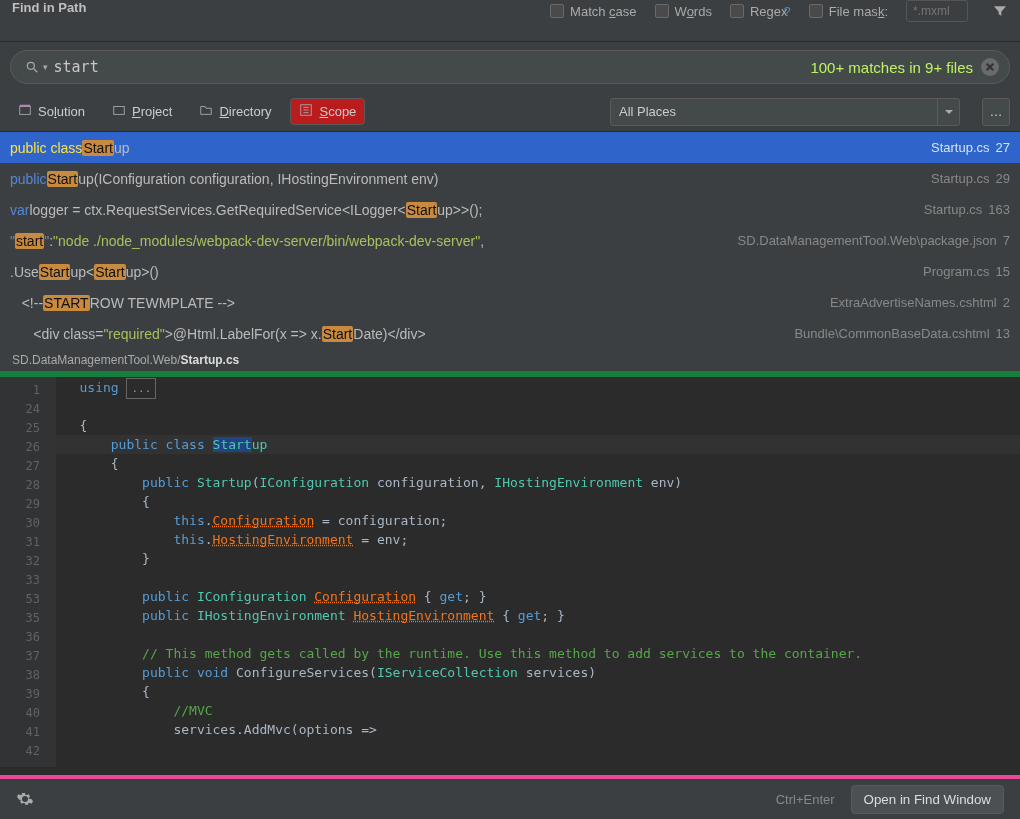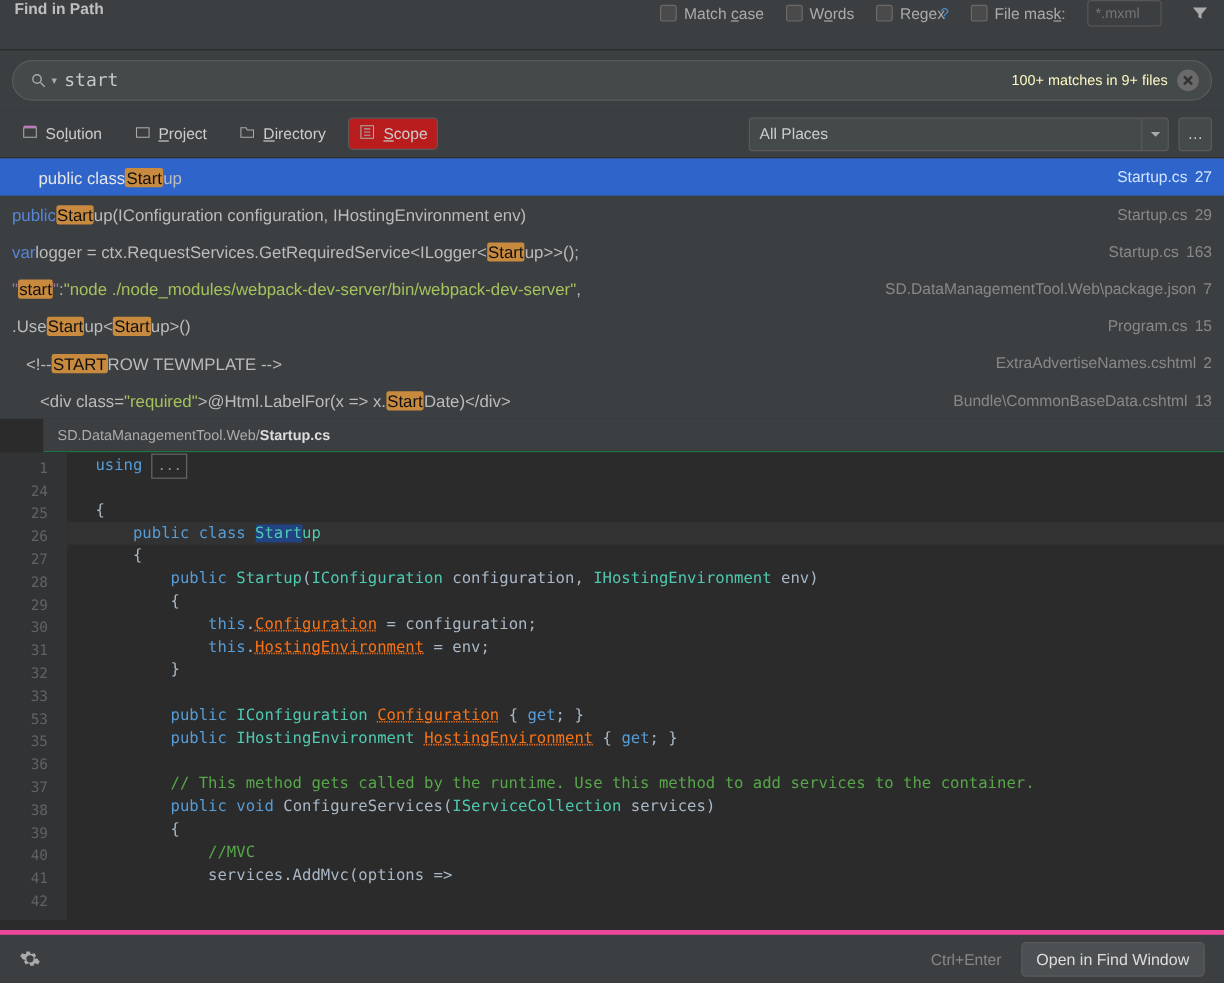--- a/index.html
+++ b/index.html
@@ -36,41 +36,41 @@
   height: 34px; background: #44494a;
   border: 1px solid #5a5a5a; border-radius: 17px;
   padding: 0 10px 0 14px;
 }
 .search-icon { width: 14px; height: 14px; fill: #aaa; margin-right: 4px; }
 .search-chevron { font-size: 9px; color: #aaa; margin-right: 6px; }
 .search-input {
   flex: 1; background: transparent; border: none; outline: none;
   color: #c7c7c7; font-family: Consolas, monospace; font-size: 15px;
 }
-.matches-info { font-size: 12px; color: #fef9c3; margin-right: 8px; }
+.matches-info { font-size: 15px; color: #bef264; margin-right: 8px; }
 .clear-btn {
   width: 18px; height: 18px; border-radius: 50%; background: #6a6a6a;
   display: flex; align-items: center; justify-content: center; cursor: pointer;
 }
 .clear-btn svg { width: 10px; height: 10px; stroke: #333; stroke-width: 2.5; }
 
 .scope-row {
   display: flex; align-items: center; justify-content: space-between;
   height: 40px; padding: 0 10px; background: #3c3f41;
   border-bottom: 1px solid #2a2a2a;
 }
 .scope-tabs { display: flex; gap: 11px; }
 .scope-tab {
   display: flex; align-items: center; gap: 6px;
   padding: 4px 8px; border-radius: 4px; cursor: pointer;
   color: #ccc; font-size: 13px;
 }
 .scope-tab.active { background: #b91c1c; border: 1px solid #5a5a5a; }
 .scope-tab svg { width: 14px; height: 14px; fill: #aaa; }
-.scope-right { display: flex; gap: 8px; }
+.scope-right { display: flex; gap: 22px; }
 .places-select {
   display: flex; align-items: center; justify-content: space-between;
   width: 350px; height: 28px; background: #44494a; border: 1px solid #5a5a5a;
   border-radius: 3px; padding: 0 8px; cursor: pointer; color: #ccc;
 }
 .places-select .arrow {
   width: 22px; height: 26px; border-left: 1px solid #5a5a5a;
   display: flex; align-items: center; justify-content: center;
   margin-right: -8px;
 }
@@ -88,26 +88,26 @@
 }
 .result-row.selected { background: #2f65ca; }
 .result-row .left { display: flex; align-items: center; }
 .result-row .right { color: #888; font-size: 13px; }
 .result-row.selected .right { color: #d0e3ff; }
 .result-row .right .line { margin-left: 6px; }
 .kw { color: #5686d8; }
 .hl { background: #c88a3f; color: #111; border-radius: 2px; padding: 0 1px; }
 .string { color: #a5c25c; }
 .prop { color: #9876aa; }
-.result-row.selected .kw { color: #e5e5e5; margin-left: 22px; }
+.result-row.selected .kw { color: #fde047; }
 
 .path-bar {
-  height: 28px; background: #3c3f41; border-bottom: 1px solid #15803d;
+  height: 28px; background: #3c3f41; border-bottom: 6px solid #15803d;
   display: flex; align-items: center; padding: 0 12px;
-  font-size: 12px; color: #aaa; margin-left: 36px;
+  font-size: 12px; color: #aaa;
 }
 .path-bar b { color: #ddd; font-weight: bold; }
 
 .editor {
   display: flex; background: #2b2b2b; height: 390px;
   font-family: "Lucida Console", Consolas, monospace; font-size: 13px;
   position: relative;
 }
 .gutter { width: 56px; background: #313335; text-align: right; padding-top: 4px; }
 .gutter div { height: 19px; line-height: 19px; padding-right: 16px; color: #606366; font-size: 12px; }

